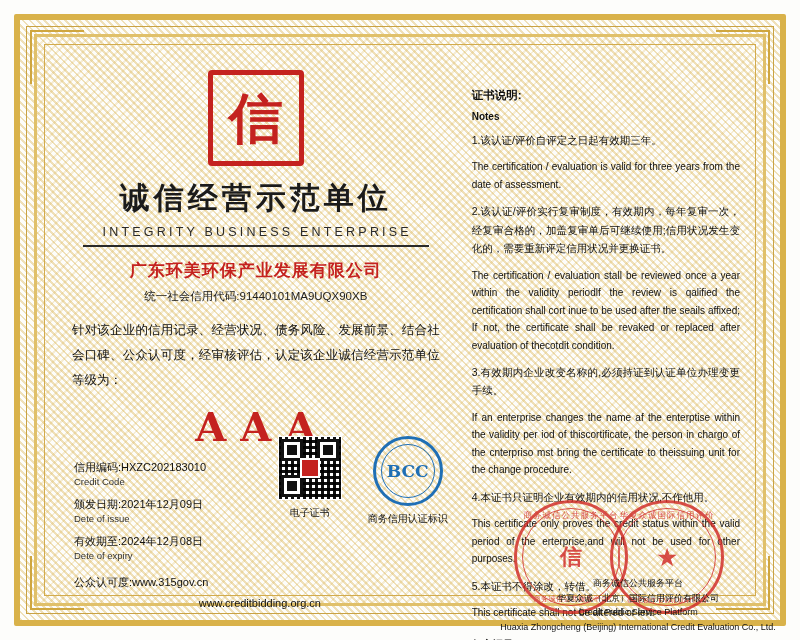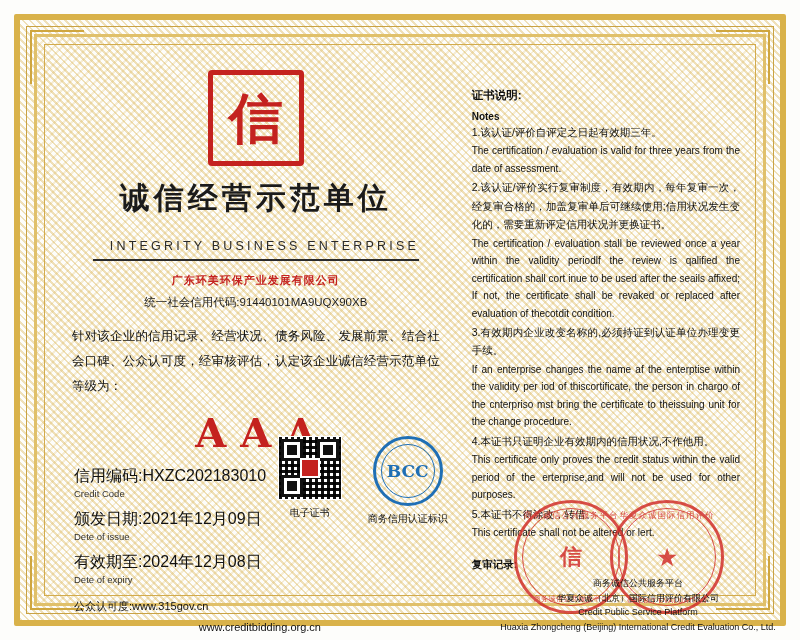--- a/index.html
+++ b/index.html
@@ -103,35 +103,36 @@
   .title-cn {
     text-align: center;
     font-family: "DejaVu Serif", serif;
     font-weight: bold;
     font-size: 30px;
     letter-spacing: 4px;
     color: #1b1b1b;
     margin-top: 12px;
   }
   .title-en {
-    text-align: right;
+    text-align: left;
     font-size: 12.5px;
     letter-spacing: 3.2px;
     color: #2a2a2a;
-    margin-top: 20px;
+    margin-top: 6px;
     padding-bottom: 6px;
     border-bottom: 2px solid #2a2a2a;
     width: 86%;
     margin-left: auto;
     margin-right: auto;
+    padding-left: 20px;
   }
   .company {
     text-align: center;
     color: #c4221f;
-    font-size: 11px;
+    font-size: 17px;
     font-weight: bold;
     margin-top: 12px;
     letter-spacing: 1px;
   }
   .credit-code-line {
     text-align: center;
     font-size: 11.5px;
     color: #222;
     margin-top: 7px;
   }
@@ -151,21 +152,21 @@
     font-size: 40px;
     letter-spacing: 14px;
     margin: 10px 0 4px 0;
     text-indent: 14px;
   }
   .field {
     margin-top: 10px;
     padding-left: 8px;
   }
   .field .cn {
-    font-size: 16px;
+    font-size: 11px;
     color: #111;
   }
   .field .en {
     font-size: 9.5px;
     color: #333;
     margin-top: 1px;
   }
   .footer-links {
     margin-top: 12px;
     padding-left: 8px;
@@ -257,21 +258,21 @@
   .notes-title-en {
     font-size: 10px;
     font-weight: bold;
     color: #111;
     margin-top: 8px;
   }
   .note {
     font-size: 10px;
     color: #111;
     line-height: 1.75;
-    margin-top: 1px;
+    margin-top: 9px;
     text-align: justify;
   }
   .note.cn { font-size: 10.5px; }
   .reexam {
     margin-top: 16px;
     font-size: 10.5px;
     font-weight: bold;
     color: #111;
   }
 

